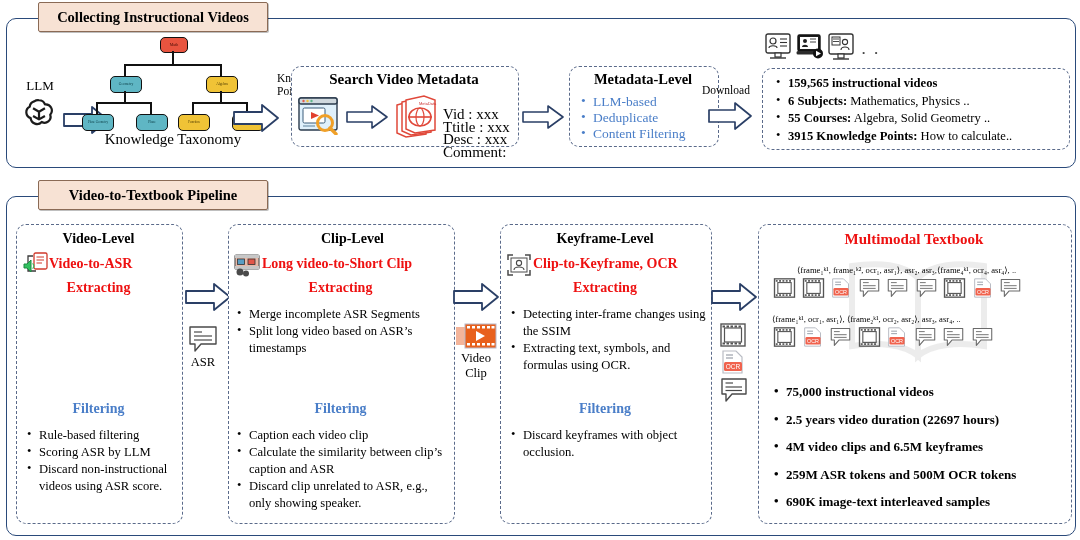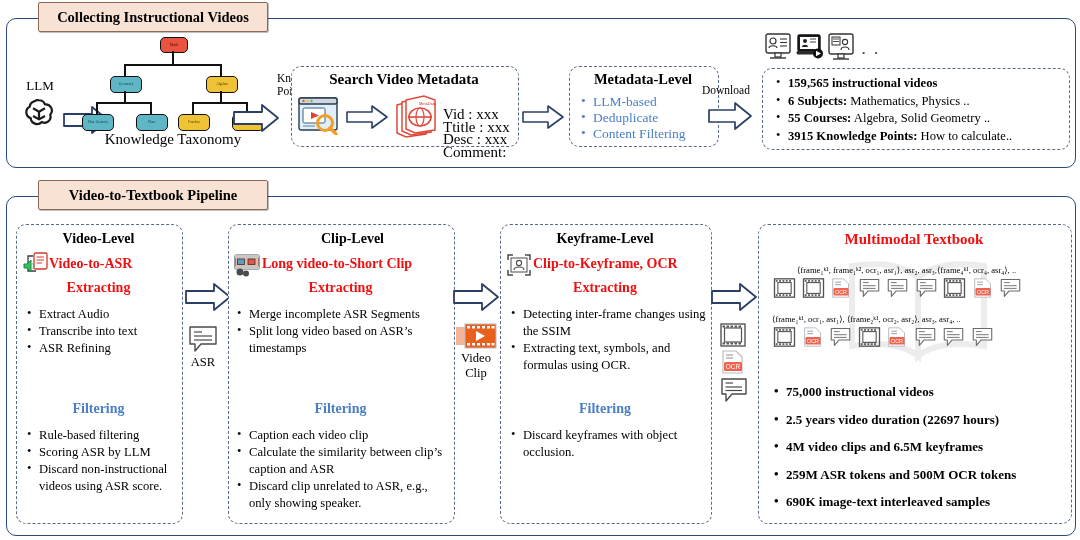--- a/index.html
+++ b/index.html
@@ -248,25 +248,20 @@
       <line x1="13.5" y1="5" x2="21" y2="5" stroke="#d03a2c" stroke-width="1"></line>
       <line x1="13.5" y1="8" x2="21" y2="8" stroke="#d03a2c" stroke-width="1"></line>
       <line x1="13.5" y1="11" x2="19" y2="11" stroke="#d03a2c" stroke-width="1"></line>
       <path d="M10 4 H5 V19 H13" fill="none" stroke="#3a3a3a" stroke-width="1.3"></path>
       <polygon points="1,12 4,12 8,8 8,20 4,16 1,16" fill="#32c060" stroke="#1d8a42" stroke-width="1"></polygon>
       <path d="M9.5 11.5a3 3 0 0 1 0 5" fill="none" stroke="#32c060" stroke-width="1.1"></path>
     </svg>
   </div>
   <div class="abs red bold" style="left:49px;top:256px;width:130px;font-size:14px;">Video-to-ASR</div>
   <div class="abs ctr red bold" style="left:16px;top:280px;width:165px;font-size:14px;">Extracting</div>
-  <ul class="bul abs" style="left:26px;top:306px;width:150px;font-size:12.6px;line-height:17px;">
-    <li>Extract Audio</li>
-    <li>Transcribe into text</li>
-    <li>ASR Refining</li>
-  </ul>
   <div class="abs ctr bluetext bold" style="left:16px;top:401px;width:165px;font-size:14px;">Filtering</div>
   <ul class="bul abs" style="left:26px;top:427px;width:152px;font-size:12.6px;line-height:17px;">
     <li>Rule-based filtering</li>
     <li>Scoring ASR by LLM</li>
     <li>Discard non-instructional videos using ASR score.</li>
   </ul>
 
   <div class="arrow" style="left:184px;top:282px;">
     <svg width="48" height="30" viewBox="0 0 48 30">
       <polygon points="2,9 30,9 30,2 46,15 30,28 30,21 2,21" fill="#ffffff" stroke="#2a3f66" stroke-width="1.8" stroke-linejoin="round"></polygon>

